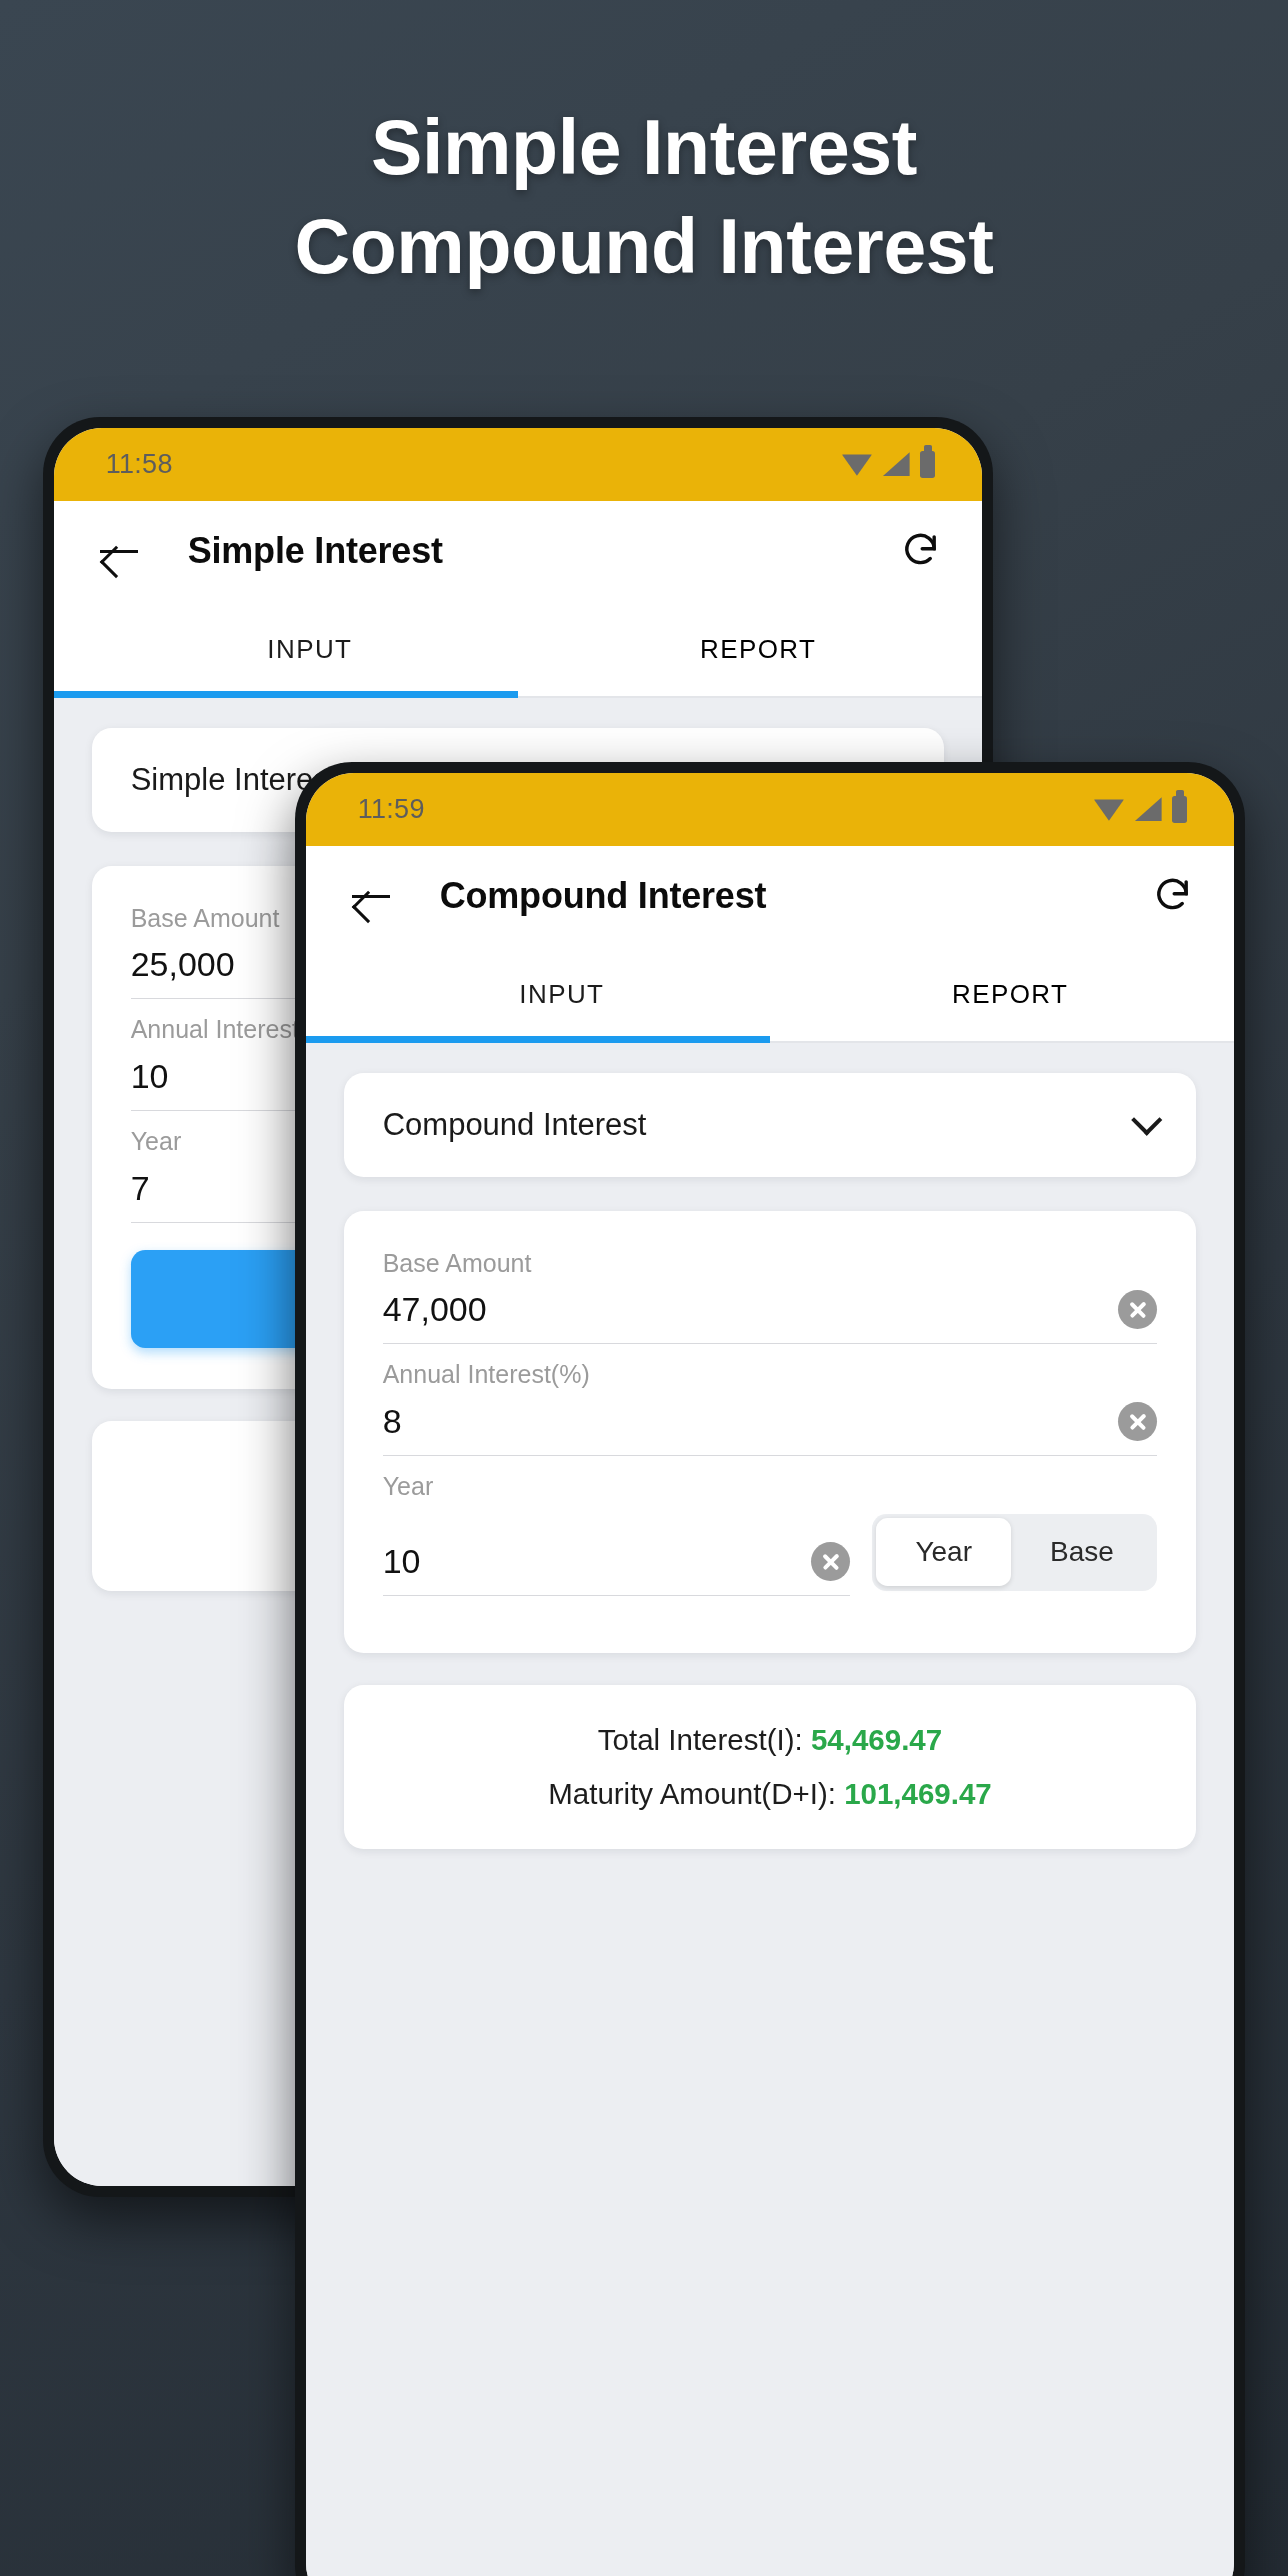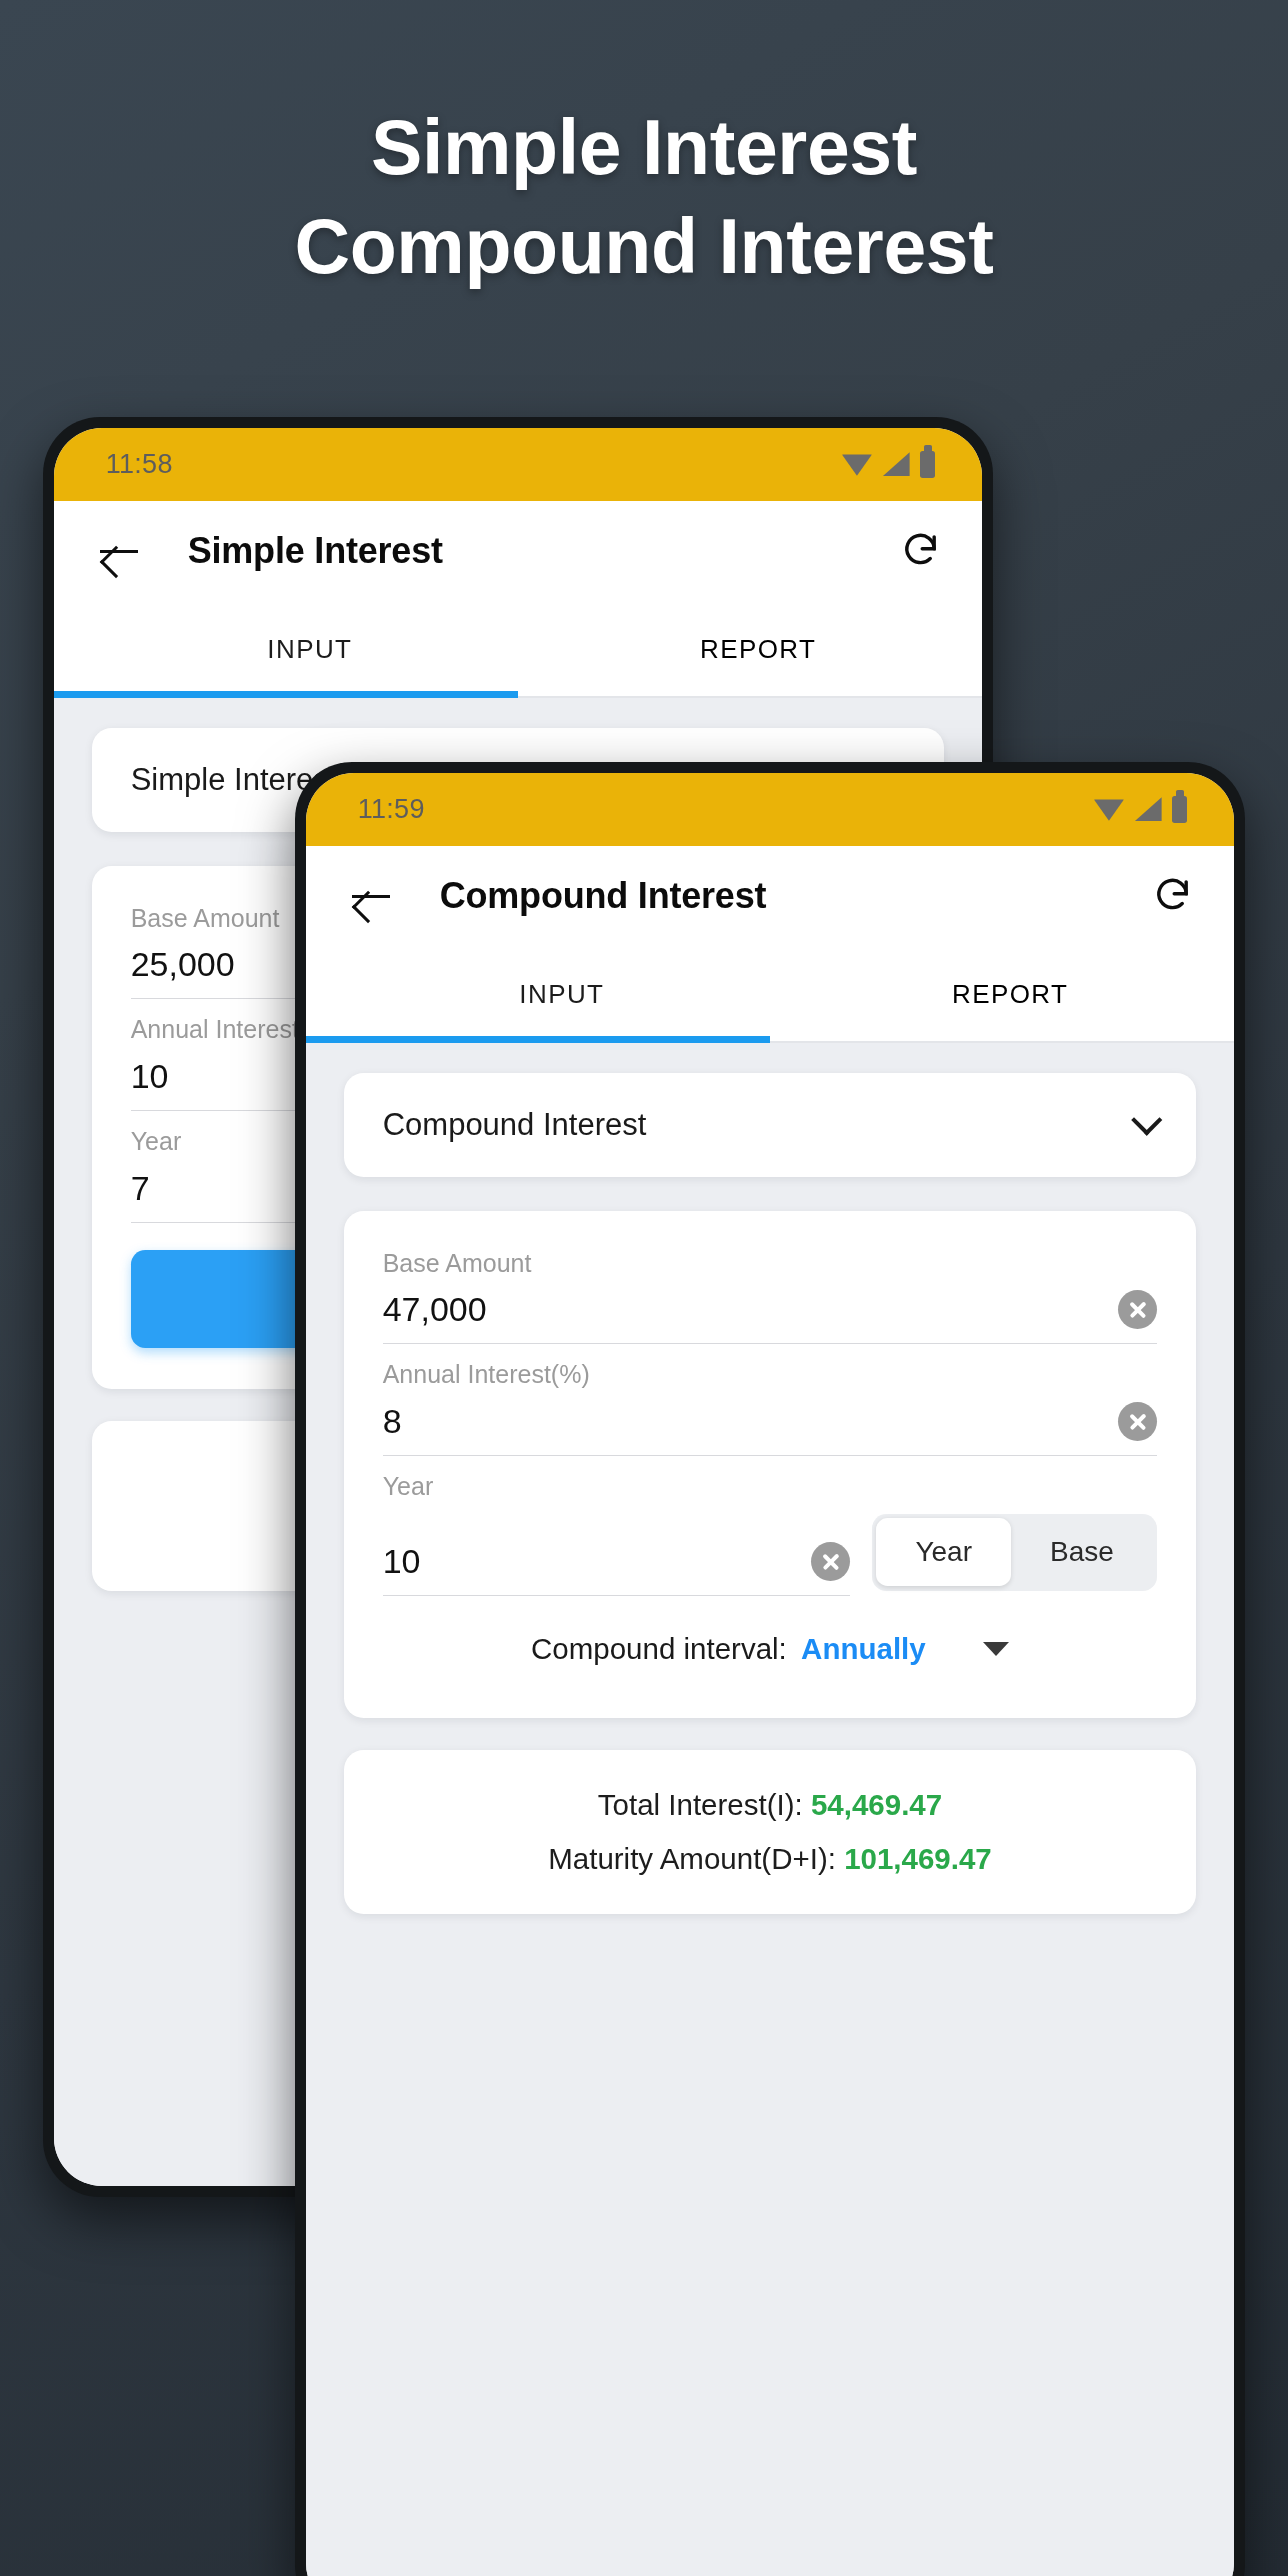--- a/index.html
+++ b/index.html
@@ -518,25 +518,20 @@
                 <span class="field-value">10</span>
                 <span class="clear-btn"></span>
               </div>
               <div class="segmented">
                 <div class="seg active">Year</div>
                 <div class="seg">Base</div>
               </div>
             </div>
           </div>
 
-          <div class="interval-row">
-            <span class="interval-text">Compound interval:</span>
-            <span class="interval-value">Annually</span>
-            <span class="caret-down"></span>
-          </div>
 
         </div>
 
         <div class="card results">
           <div class="result-line">
             <span>Total Interest(I):</span>
             <span class="result-val">54,469.47</span>
           </div>
           <div class="result-line">
             <span>Maturity Amount(D+I):</span>

